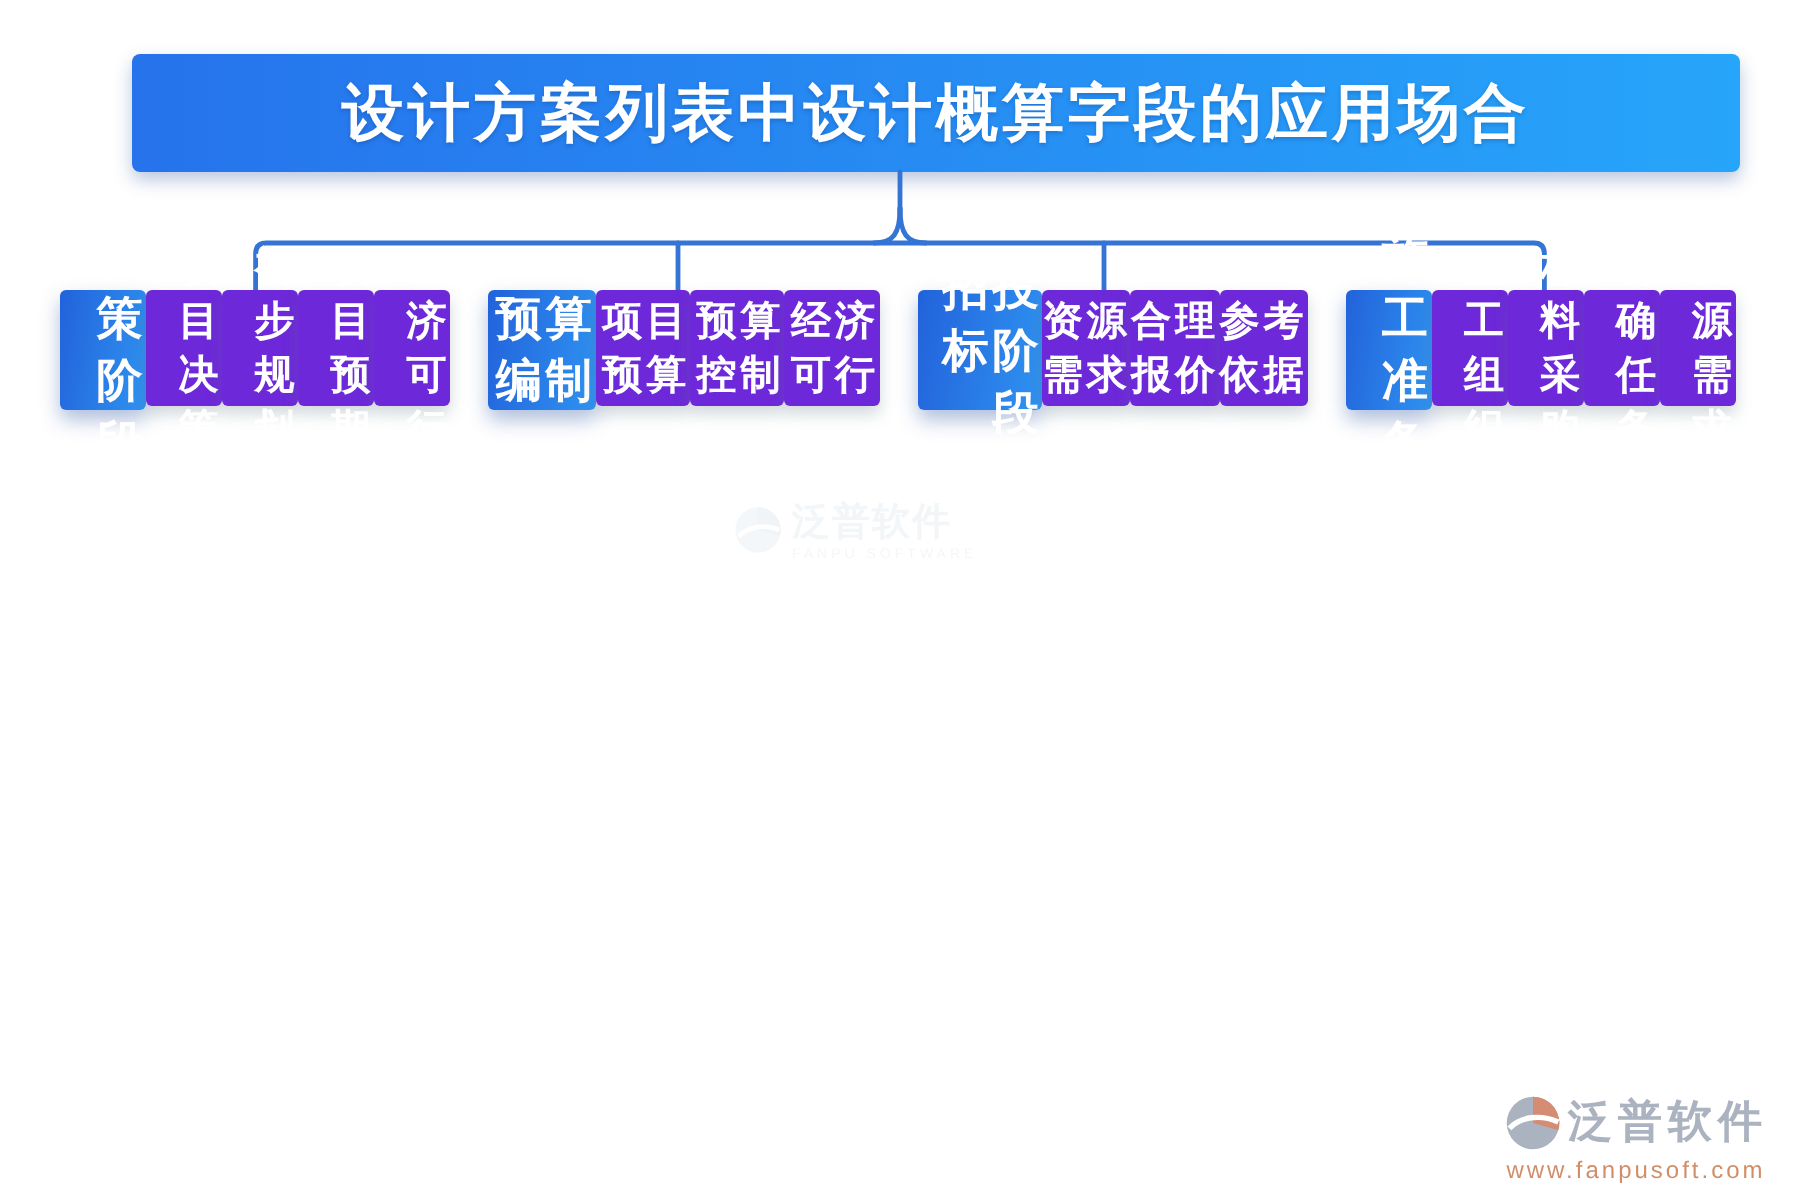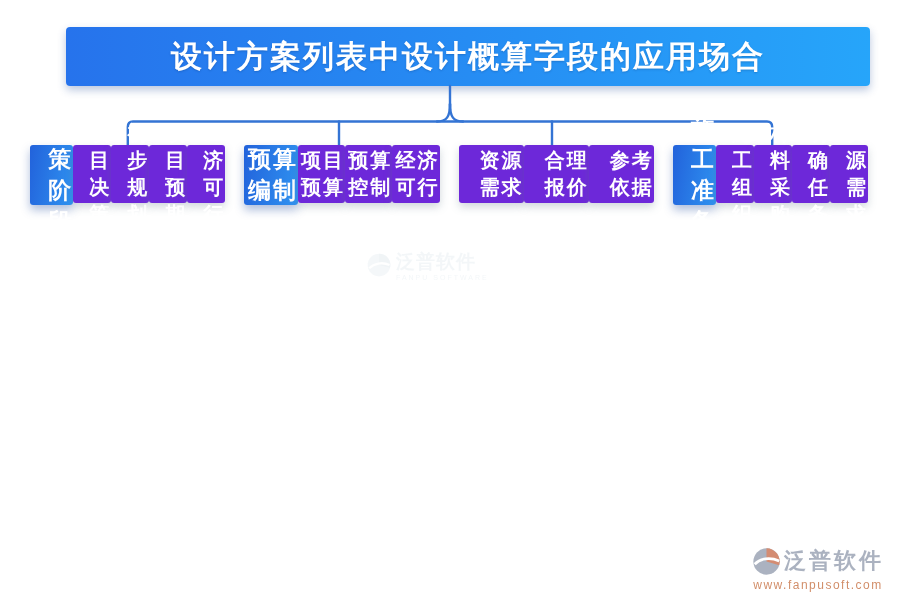--- a/index.html
+++ b/index.html
@@ -94,20 +94,21 @@
     </div>
 
     <div class="col">
       <div class="col-header">预算编制</div>
       <div class="col-item">项目预算</div>
       <div class="col-item">预算控制</div>
       <div class="col-item">经济可行</div>
     </div>
 
     <div class="col">
+      <div class="col-header">招投标阶段</div>
       <div class="col-item">资源需求</div>
       <div class="col-item">合理报价</div>
       <div class="col-item">参考依据</div>
     </div>
 
     <div class="col">
       <div class="col-header">施工准备</div>
       <div class="col-item">施工组织</div>
       <div class="col-item">材料采购</div>
       <div class="col-item">明确任务</div>

